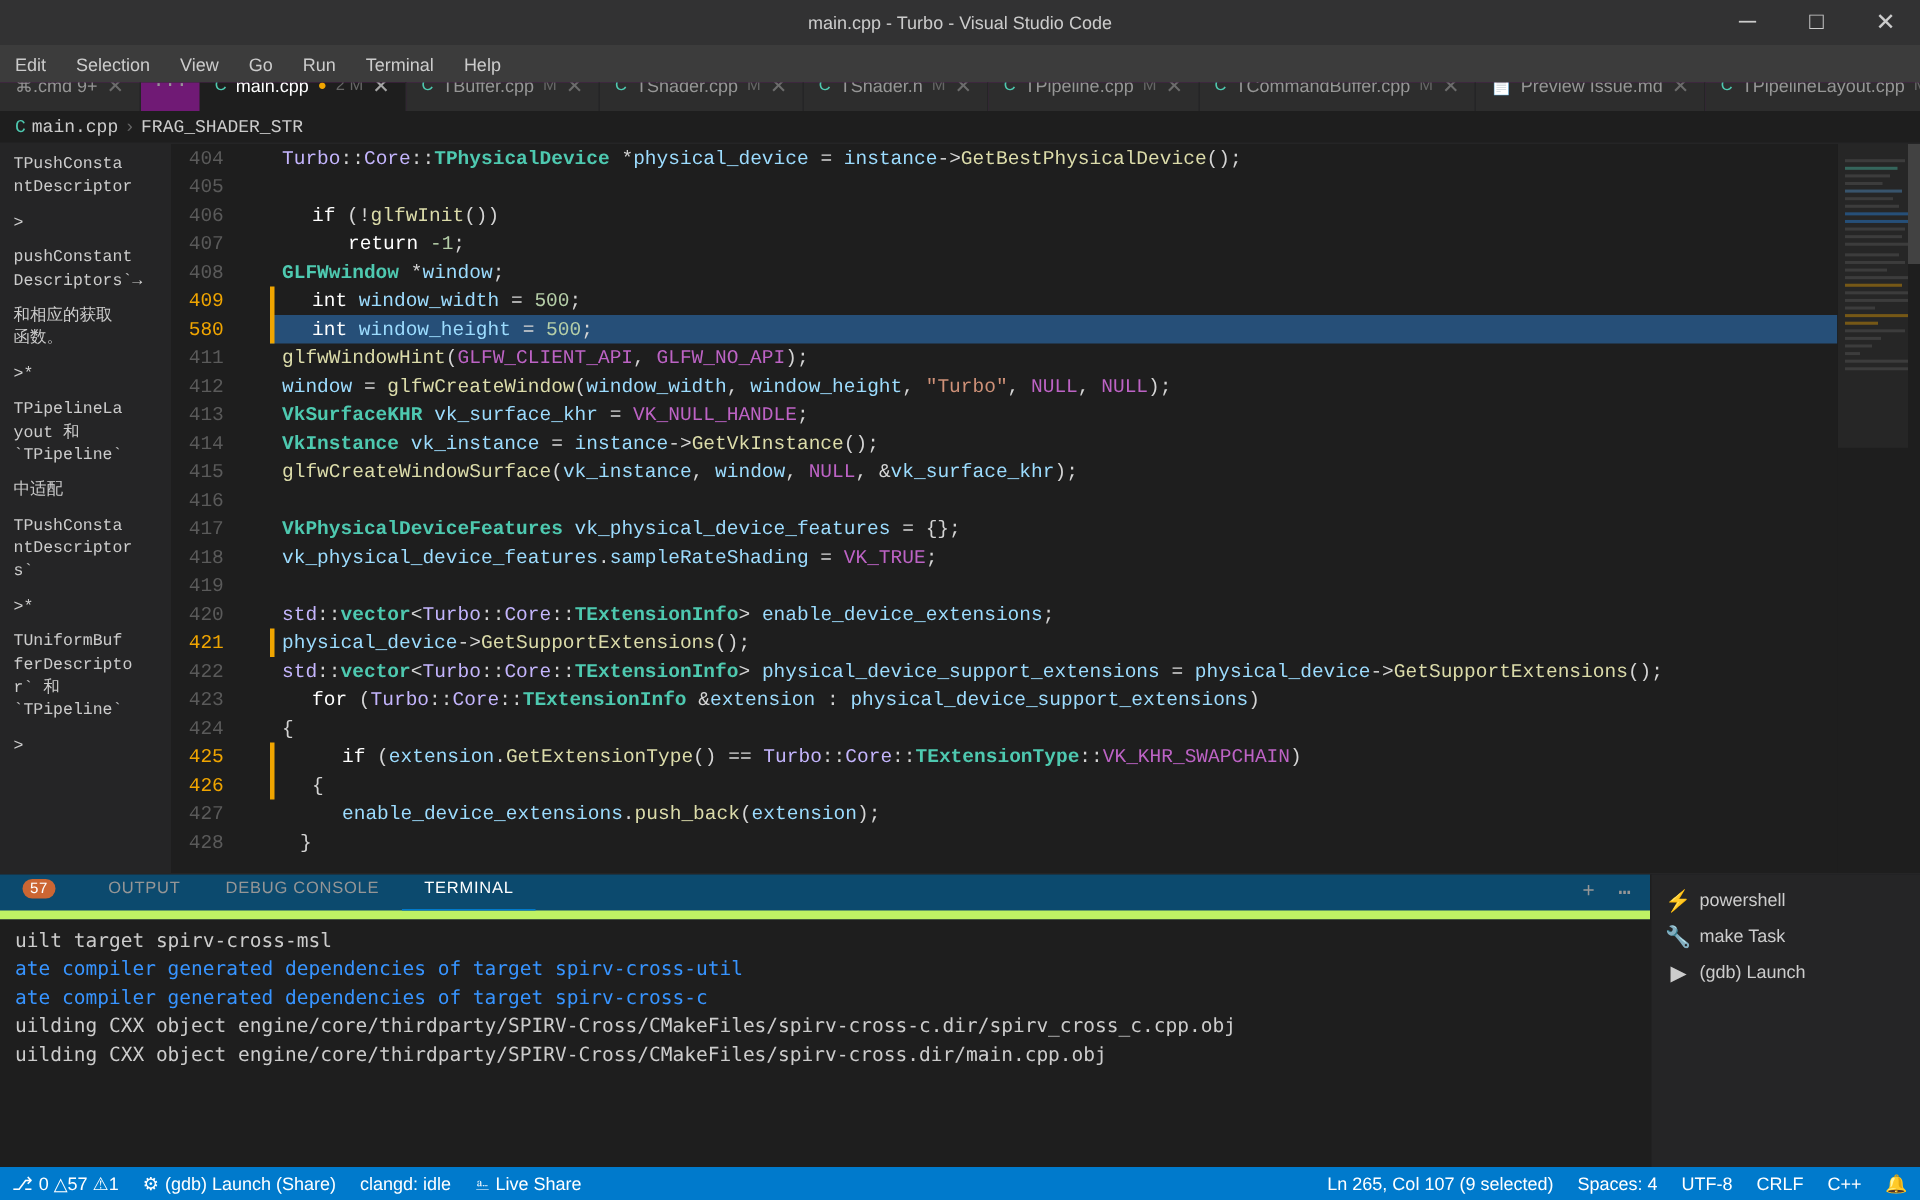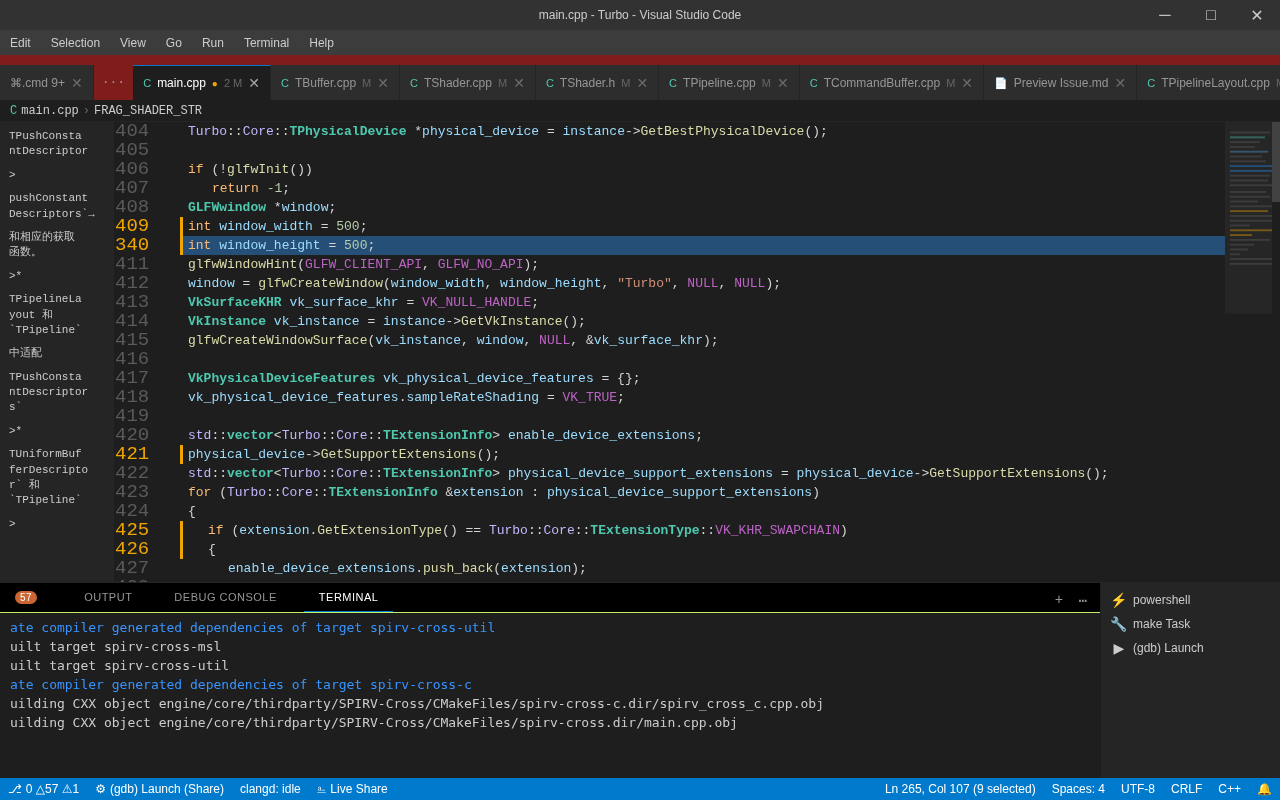--- a/index.html
+++ b/index.html
@@ -60,22 +60,22 @@
     .menu-item {
       padding: 0 10px;
       height: 100%;
       display: flex;
       align-items: center;
       cursor: pointer;
     }
 
     
     .tab-bar {
-      background: #7f1d1d;
-      height: 45px;
+      background: #701a75;
+      height: 19px;
       display: flex;
       align-items: flex-end;
       flex-shrink: 0;
       overflow: hidden;
       text-align: center;
     }
     .tab {
       display: flex;
       align-items: center;
       padding: 0 10px;
@@ -167,24 +167,24 @@
     }
     .code-container {
       flex: 1;
       overflow: auto;
       display: flex;
     }
     .line-numbers {
       width: 55px;
       background: #1e1e1e;
       color: #5a5a5a;
-      text-align: left;
+      text-align: center;
       padding-right: 10px;
       padding-top: 0;
-      font-size: 19px;
+      font-size: 13px;
       line-height: 19px;
       flex-shrink: 0;
       user-select: none;
     }
     .line-numbers .ln {
       display: block;
       height: 19px;
     }
     .code-content {
       flex: 1;
@@ -196,21 +196,21 @@
       height: 19px;
       align-items: center;
       white-space: pre;
       font-size: 13px;
       line-height: 19px;
       position: relative;
     }
     .code-line.highlighted { background: #264f78; }
 
     
-    .kw { color: #fdba74; }
+    .kw { color: #ffffff; margin-left: 20px; }
     .fn { color: #dcdcaa; }
     .str { color: #ce9178; }
     .num { color: #b5cea8; }
     .type { color: #4ec9b0; font-weight: bold; }
     .var { color: #9cdcfe; }
     .punct { color: #d4d4d4; }
     .macro { color: #bd63c5; }
     .ns { color: #c4b5fd; }
     .op { color: #d4d4d4; }
 
@@ -226,25 +226,24 @@
     
     .bottom-panel {
       background: #1e1e1e;
       flex-shrink: 0;
       display: flex;
       flex-direction: column;
       border-top: 1px solid #252526;
     }
     .panel-tabs {
       display: flex;
-      background: #000000;
+      background: #0c4a6e;
       height: 30px;
       align-items: flex-end;
-      border-bottom: 1px solid #bef264;
-      gap: 12px;
+      border-bottom: 6px solid #bef264;
     }
     .panel-tab {
       padding: 0 15px;
       height: 30px;
       display: flex;
       align-items: center;
       font-size: 11px;
       font-family: 'Segoe UI', sans-serif;
       color: #969696;
       cursor: pointer;
@@ -458,21 +457,21 @@
   <div class="editor-area">
     <div class="code-container">
 
       <div class="line-numbers">
         <span class="ln">404</span>
         <span class="ln">405</span>
         <span class="ln">406</span>
         <span class="ln">407</span>
         <span class="ln">408</span>
         <span class="ln warn-dot">409</span>
-        <span class="ln warn-dot">340</span>
+        <span class="ln warn-dot">580</span>
         <span class="ln">411</span>
         <span class="ln">412</span>
         <span class="ln">413</span>
         <span class="ln">414</span>
         <span class="ln">415</span>
         <span class="ln">416</span>
         <span class="ln">417</span>
         <span class="ln">418</span>
         <span class="ln">419</span>
         <span class="ln">420</span>
@@ -666,23 +665,22 @@
         <div class="panel-tab">OUTPUT</div>
         <div class="panel-tab">DEBUG CONSOLE</div>
         <div class="panel-tab active">TERMINAL</div>
         <div class="panel-controls">
           <div class="panel-ctrl-btn">+</div>
           <div class="panel-ctrl-btn">⋯</div>
         </div>
       </div>
 
       <div class="terminal-area">
+        <div class="terminal-line"><span>uilt target spirv-cross-msl</span></div>
         <div class="terminal-line"><span class="t-blue">ate compiler generated dependencies of target spirv-cross-util</span></div>
-        <div class="terminal-line"><span>uilt target spirv-cross-msl</span></div>
-        <div class="terminal-line"><span>uilt target spirv-cross-util</span></div>
         <div class="terminal-line"><span class="t-blue">ate compiler generated dependencies of target spirv-cross-c</span></div>
         <div class="terminal-line"><span>uilding CXX object engine/core/thirdparty/SPIRV-Cross/CMakeFiles/spirv-cross-c.dir/spirv_cross_c.cpp.obj</span></div>
         <div class="terminal-line"><span>uilding CXX object engine/core/thirdparty/SPIRV-Cross/CMakeFiles/spirv-cross.dir/main.cpp.obj</span></div>
       </div>
     </div>
 
     <div class="right-sidebar">
       <div class="right-sidebar-item">
         <span class="right-sidebar-icon">⚡</span>
         <span>powershell</span>

